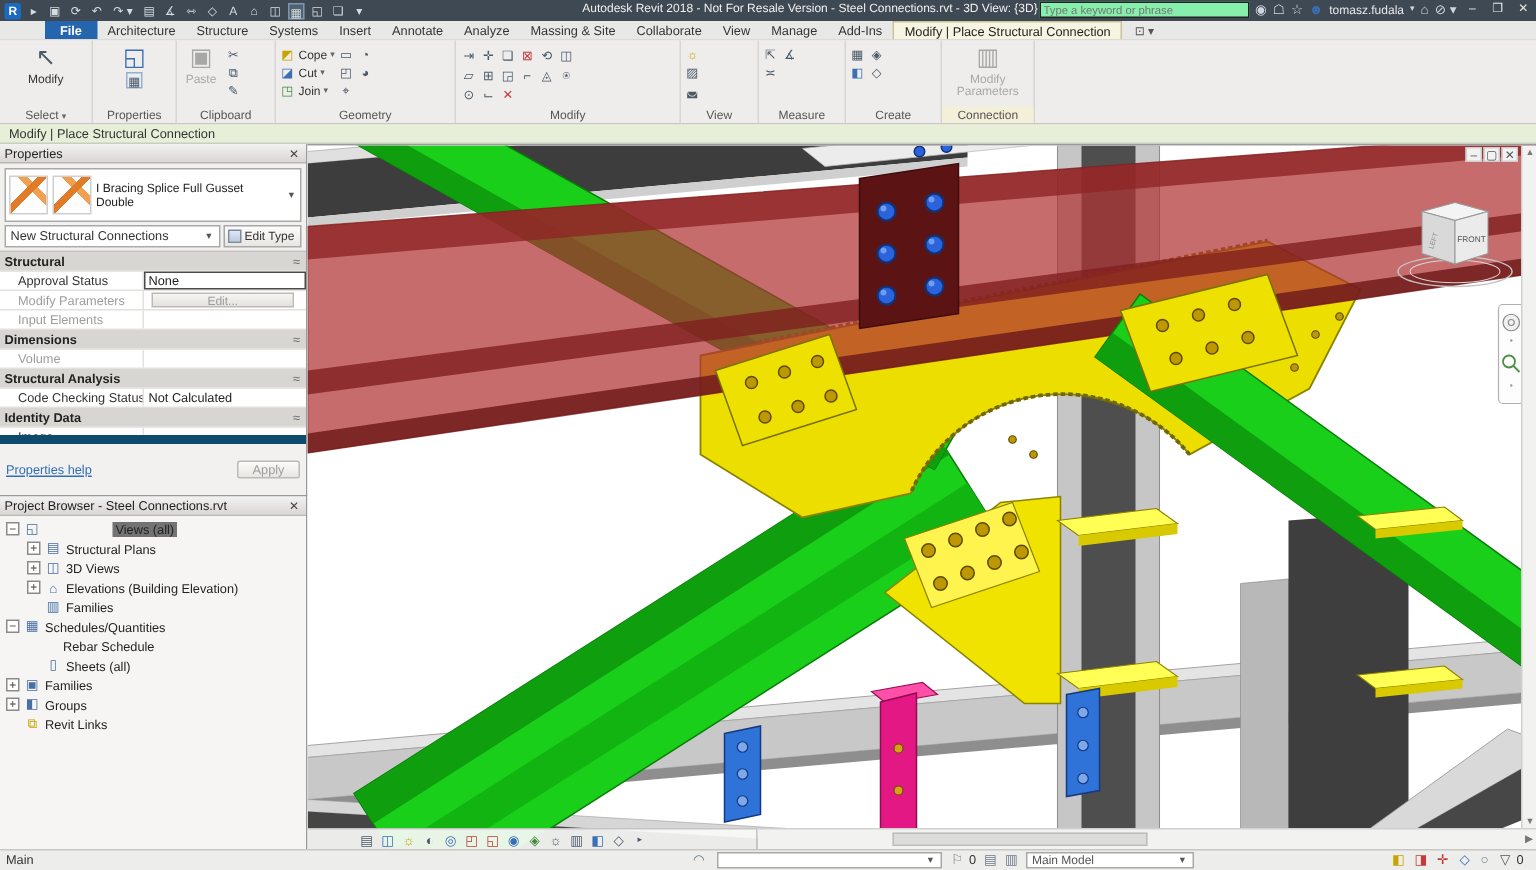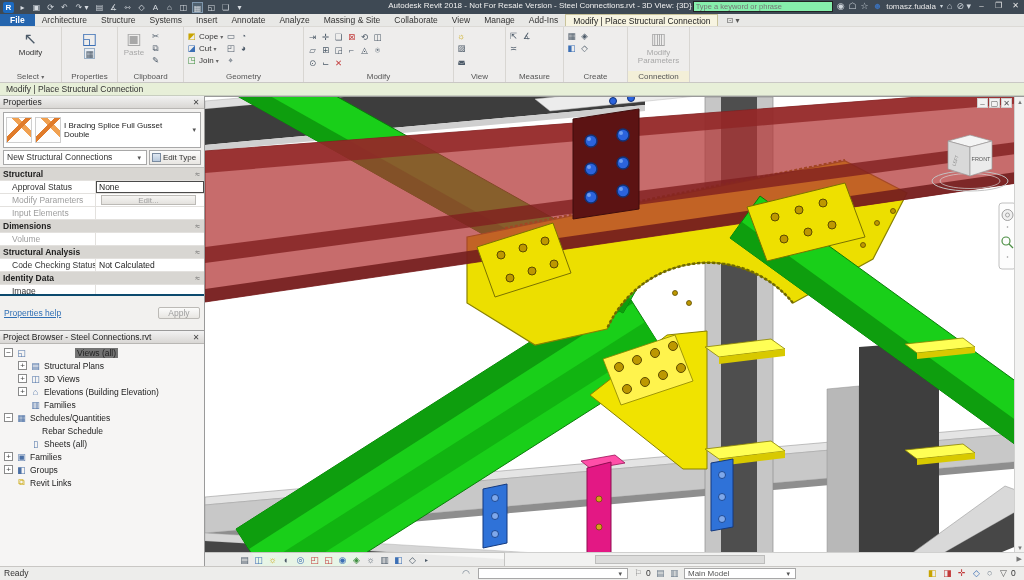--- a/index.html
+++ b/index.html
@@ -13,21 +13,21 @@
   .qat .rlogo{color:#fff;background:#1b6ac1;font-weight:bold;width:11px;height:11px;border-radius:2px;font-size:8px;}
   #apptitle{position:absolute;left:330px;top:1px;width:420px;text-align:center;font-size:8px;color:#f0f0f0;white-space:nowrap;overflow:hidden;}
   #tb-right{position:absolute;right:2px;top:1px;display:flex;align-items:center;gap:4px;}
   #searchbox{width:140px;height:11px;font-size:7.5px;border:1px solid #222;padding:0 2px;background:#86efac;color:#333;}
   .tbi{color:#cfd6dc;font-size:9px;line-height:11px;}
   .winbtn{width:13px;height:11px;line-height:10px;text-align:center;color:#e8e8e8;font-size:8px;}
 
   
   #tabrow{position:absolute;left:0;top:14px;width:1024px;height:13px;background:#e8e8e6;display:flex;align-items:stretch;font-size:8.5px;border-bottom:1px solid #dcdad6;}
   .rtab{padding:1px 7px 0 7px;color:#333;white-space:nowrap;}
-  .rtab.file{background:#2565ae;color:#fff;font-weight:bold;padding:1px 10px 0 10px;}
+  .rtab.file{background:#2565ae;color:#fff;font-weight:bold;padding:1px 10px 0 10px;margin-left:30px;}
   .rtab.active{background:#f7f4e1;border:1px solid #c9c39a;border-bottom:none;color:#222;}
   .modpill{margin-left:4px;padding:0 4px;color:#555;font-size:8px;line-height:13px;}
 
   
   #ribbon{position:absolute;left:0;top:27px;width:1024px;height:56px;background:#eeedec;border-bottom:1px solid #c9c7c4;display:flex;}
   .panel{position:relative;border-right:1px solid #d8d6d2;display:flex;flex-direction:column;}
   .pbody{flex:1;display:flex;align-items:flex-start;padding:2px 2px 0 2px;gap:2px;}
   .plabel{height:11px;line-height:11px;text-align:center;font-size:8px;color:#555;}
   .plabel.hl{background:#f3efd8;}
   .bigbtn{width:42px;display:flex;flex-direction:column;align-items:center;padding-top:1px;}
@@ -67,21 +67,21 @@
   #propgrid{flex:1;margin:0;border-top:1px solid #c4c2bf;overflow:hidden;background:#fff;}
   .prow{display:flex;height:13px;line-height:12px;border-bottom:1px solid #e3e1de;font-size:8.5px;}
   .prow .pl{width:96px;padding-left:12px;border-right:1px solid #e3e1de;color:#333;white-space:nowrap;overflow:hidden;}
   .prow .pv{flex:1;padding-left:3px;color:#222;position:relative;}
   .prow.gray .pl{color:#9d9d9d;}
   .prow.section{background:#d8d6d2;font-weight:bold;justify-content:space-between;}
   .prow.section .pl{border-right:none;padding-left:3px;width:auto;flex:1;color:#222;}
   .prow.section .smark{margin-left:auto;padding-right:4px;color:#666;font-weight:normal;}
   .pv.boxed{outline:1px solid #4a4a4a;outline-offset:-1px;background:#fff;}
   .pvbtn{display:block;margin:1px 8px 1px 2px;height:10px;line-height:9px;text-align:center;border:1px solid #bcbab6;background:linear-gradient(#f6f5f3,#e4e2de);color:#9d9d9d;font-size:8px;}
-  #palfoot{height:16px;display:flex;align-items:center;padding:17px 4px;background:#f2f1ef;border-top:2px solid #0c4a6e;}
+  #palfoot{height:16px;display:flex;align-items:center;padding:17px 4px;background:#f2f1ef;border-top:6px solid #0c4a6e;}
   #propshelp{color:#2f6fb5;text-decoration:underline;font-size:8.5px;}
   #applybtn{margin-left:auto;width:42px;height:12px;line-height:11px;text-align:center;border:1px solid #bcbab6;background:linear-gradient(#fbfbfa,#e8e6e2);color:#9d9d9d;font-size:8.5px;border-radius:2px;}
 
   #browser{position:absolute;left:0;top:330px;width:205px;height:236px;background:#f6f5f4;border-right:1px solid #9a9a9a;border-top:1px solid #9a9a9a;}
   .trow{display:flex;align-items:center;height:13px;font-size:8.5px;color:#222;white-space:nowrap;}
   .exp{width:9px;height:9px;border:1px solid #8a8a8a;background:#fff;font-size:8px;line-height:7px;text-align:center;color:#444;margin-right:3px;flex:none;}
   .exp.none{border:none;background:transparent;}
   .ticon{width:11px;text-align:center;font-size:9px;margin-right:3px;color:#4a6fa5;flex:none;}
   .tlabel.sel{background:#737373;padding:0 2px;margin-left:45px;}
 
@@ -661,21 +661,21 @@
       <span class="vci grn">◈</span>
       <span class="vci">☼</span>
       <span class="vci">▥</span>
       <span class="vci blu">◧</span>
       <span class="vci">◇</span>
       <span class="vci" style="font-size:6px">▸</span>
     </div>
   </div>
 
   <div id="statusbar">
-    <span id="stready">Ready</span>
+    <span id="stready">Main</span>
     <span class="sticon" style="left:462px">◠</span>
     <div class="stsel" style="left:478px;width:150px">
         <span></span>
         <span class="dcar">▾</span>
       </div>
     <span class="sticon" style="left:634px;color:#888">⚐</span>
     <span style="position:absolute;left:646px;top:1px">0</span>
     <span class="sticon" style="left:656px">▤</span>
     <span class="sticon" style="left:670px">▥</span>
     <div class="stsel" style="left:684px;width:112px">

